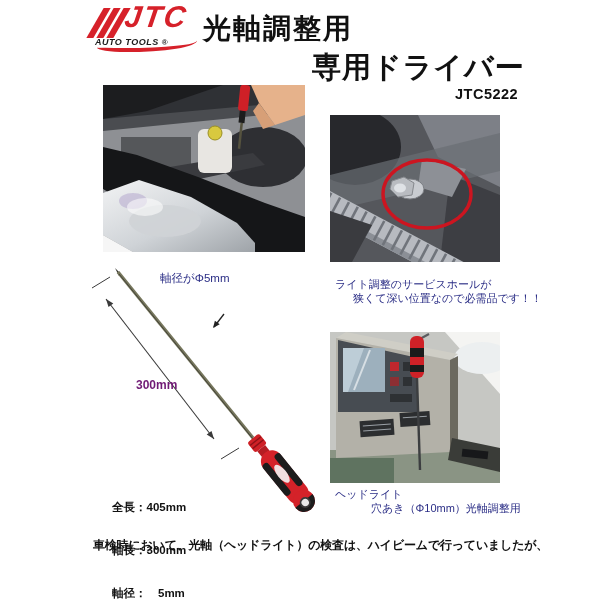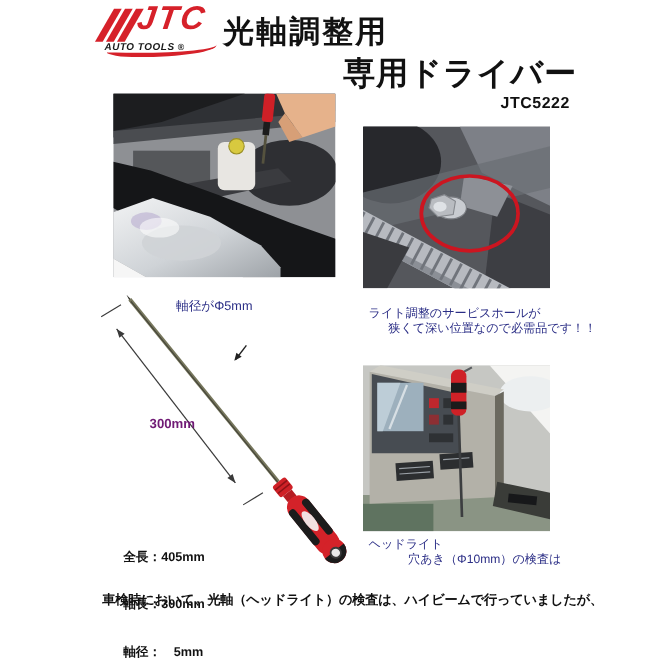--- a/index.html
+++ b/index.html
@@ -228,21 +228,21 @@
         <rect x="80" y="16" width="14" height="9" fill="#1b1b1b"></rect>
         <rect x="80" y="33" width="14" height="7" fill="#1b1b1b"></rect>
         <line x1="87" y1="46" x2="90" y2="138" stroke="#3c3e40" stroke-width="2.4"></line>
       </g>
       <polygon points="122,106 170,116 170,140 118,128" fill="#3a3c38"></polygon>
       <rect x="132" y="118" width="26" height="8" fill="#17181a" transform="rotate(6 145 122)"></rect>
     </svg>
   </div>
 
   <div class="abs blue capB1">ヘッドライト</div>
-  <div class="abs blue capB2">穴あき（Φ10mm）の検査は</div>
+  <div class="abs blue capB2">穴あき（Φ10mm）光軸調整用</div>
 
   <div class="abs specs">
     <div>全長：405mm</div>
     <div>軸長：300mm</div>
     <div>軸径：　5mm</div>
     
   </div>
 
   <div class="abs bodytext">
     <div>車検時において、光軸（ヘッドライト）の検査は、ハイビームで行っていましたが、</div>

